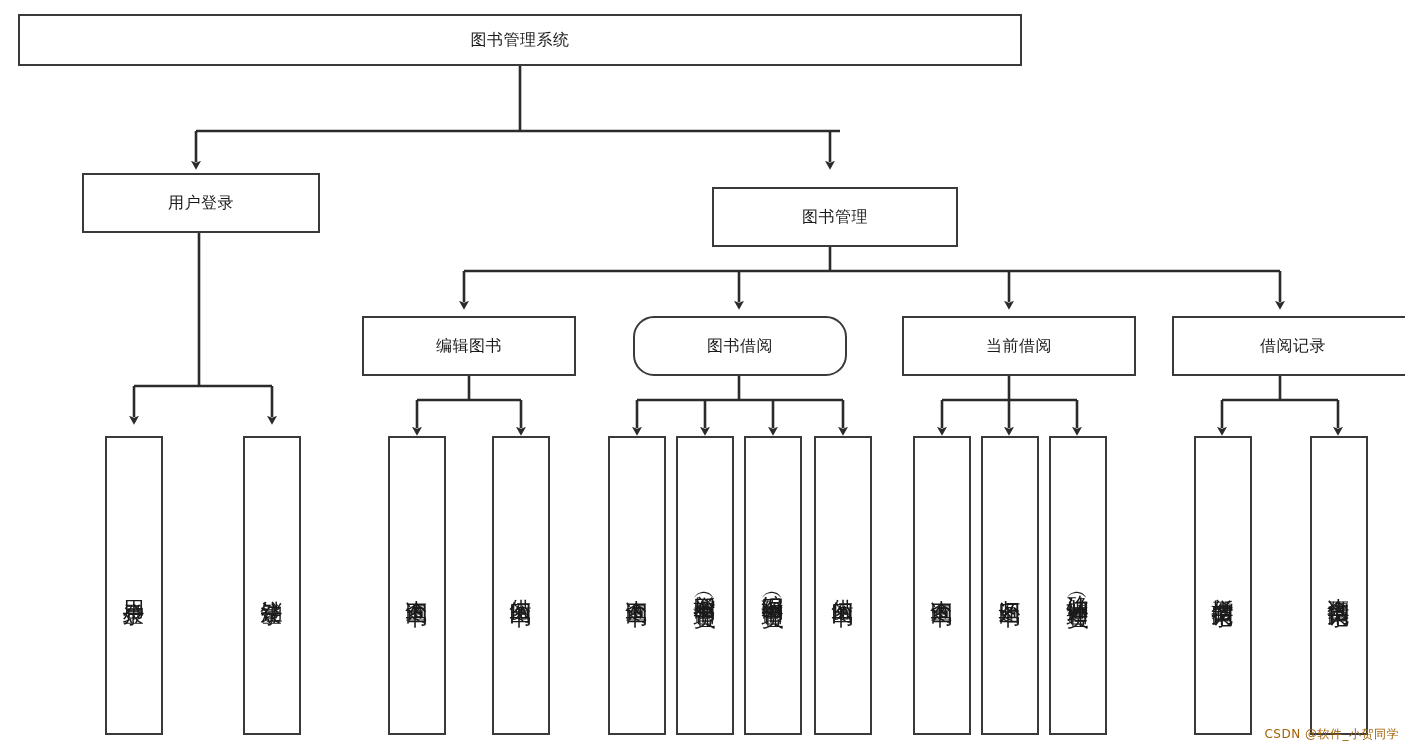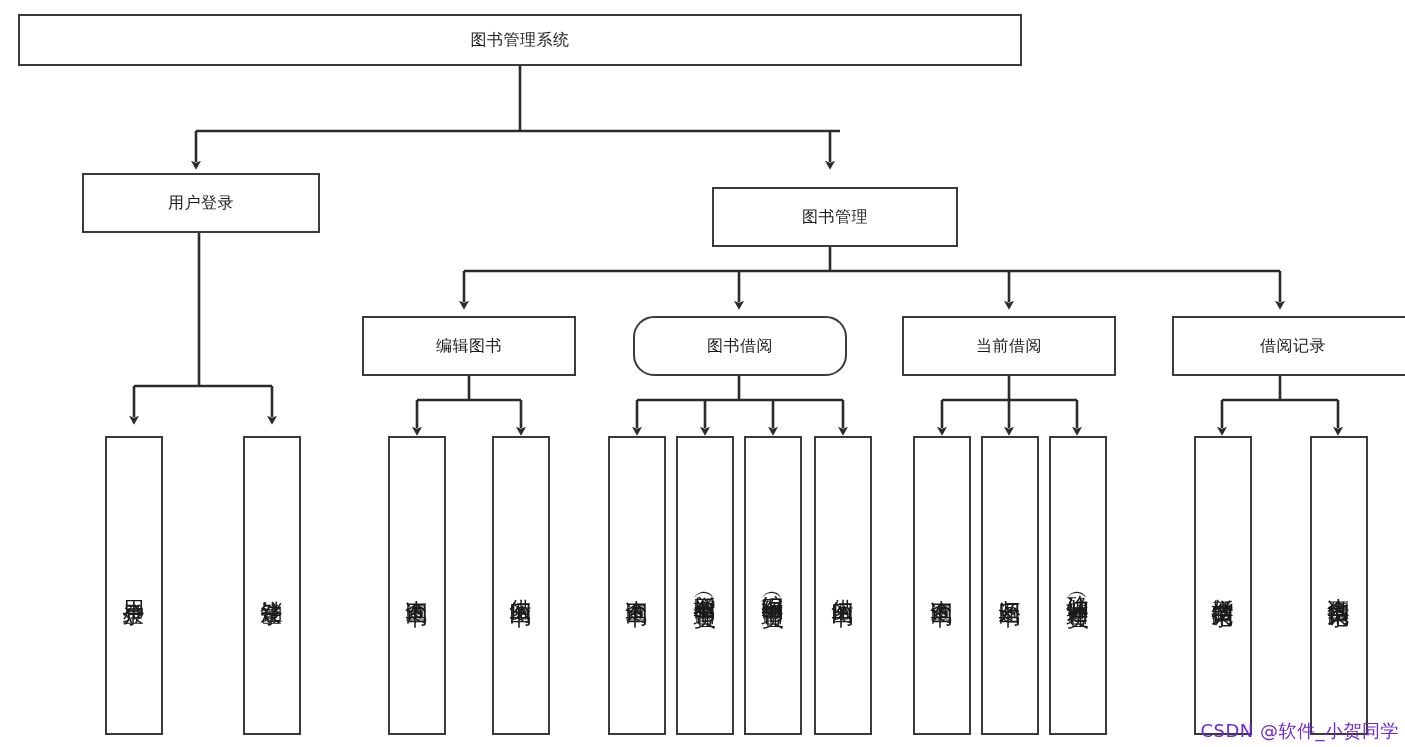--- a/index.html
+++ b/index.html
@@ -52,22 +52,22 @@
     text-orientation: upright;
     font-size: 22px;
     line-height: 1.05;
     letter-spacing: 2px;
     max-height: 286px;
   }
   .watermark {
     position: absolute;
     right: 6px;
     bottom: 4px;
-    font-size: 18px;
-    color: #6d28d9;
+    font-size: 12px;
+    color: #a16207;
     font-family: "DejaVu Sans", "Liberation Sans", sans-serif;
     letter-spacing: 0.5px;
     white-space: nowrap;
   }
 </style>
 </head>
 <body>
 
 <div id="canvas">
 
@@ -131,21 +131,21 @@
   <div class="node horiz" style="left:712px; top:179px; width:246px; height:60px;margin-top:8px;">
     <span class="lbl">图书管理</span>
   </div>
 
   <div class="node horiz" style="left:362px; top:316px; width:214px; height:60px;">
     <span class="lbl">编辑图书</span>
   </div>
   <div class="node horiz" style="left:633px; top:316px; width:214px; height:60px;border-radius:21px;">
     <span class="lbl">图书借阅</span>
   </div>
-  <div class="node horiz" style="left:902px; top:316px; width:214px; height:60px;">
+  <div class="node horiz" style="left:902px; top:316px; width:234px; height:60px;">
     <span class="lbl">当前借阅</span>
   </div>
   <div class="node horiz" style="left:1172px; top:316px; width:242px; height:60px;">
     <span class="lbl">借阅记录</span>
   </div>
 
   <div class="node vert" style="left:105px; top:436px; width:58px; height:299px;">
     <span class="lbl">用户登录</span>
   </div>
   <div class="node vert" style="left:243px; top:436px; width:58px; height:299px;">

